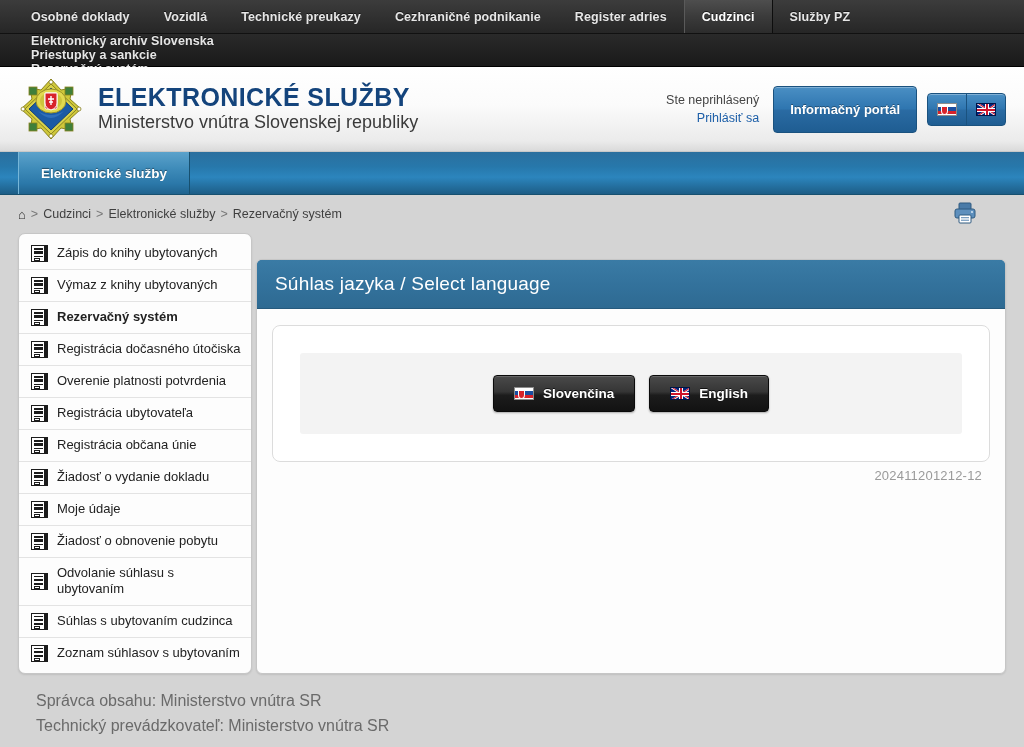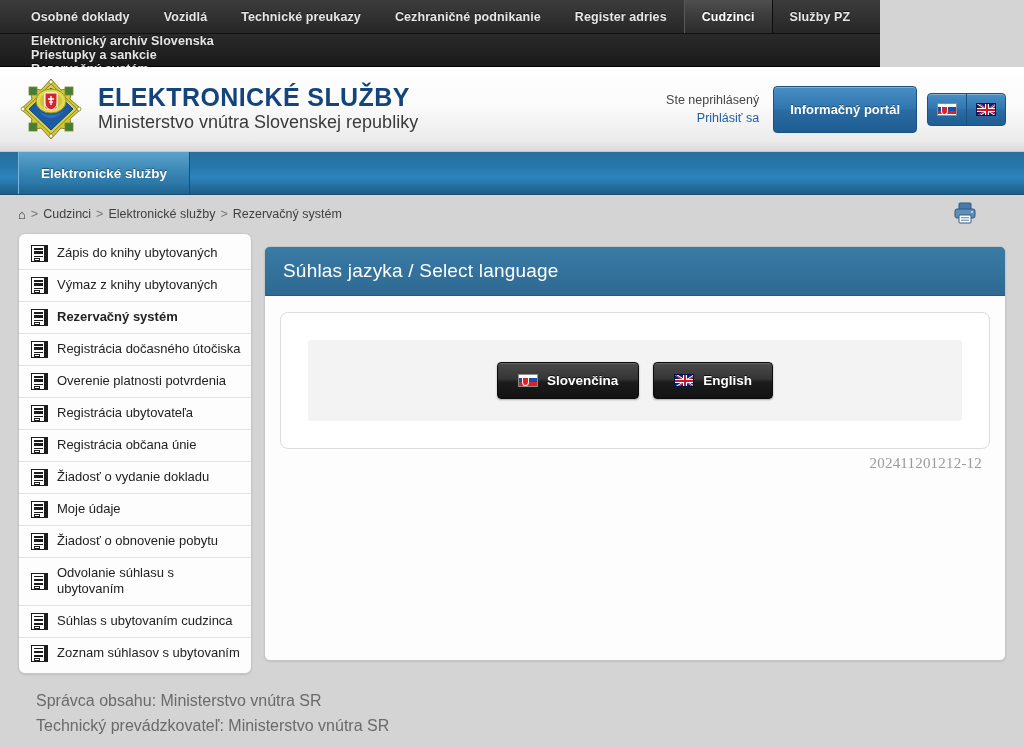--- a/index.html
+++ b/index.html
@@ -7,21 +7,21 @@
   html, body {
     margin: 0; padding: 0;
     width: 1024px; height: 747px;
     overflow: hidden;
     background: #d4d4d4;
     font-family: "Liberation Sans", sans-serif;
   }
 
   
   .topnav {
-    width: 880px;
+    width: 1024px;
     background: linear-gradient(to bottom, #3a3a3a 0%, #2e2e2e 38%, #1d1d1d 42%, #242424 100%);
     background-color: #2b2b2b;
     border-bottom: 1px solid #000;
     position: relative;
   }
   .topnav-row {
     display: flex;
     align-items: stretch;
     height: 33px;
     padding-left: 14px;
@@ -194,21 +194,21 @@
     gap: 5px;
   }
   .breadcrumb a { color: #3f3f3f; text-decoration: none; cursor: pointer; }
   .home-ico { font-size: 13px; color: #2b2b2b; line-height: 1; }
   .sep { color: #777; }
   .print-ico {
     position: absolute; right: 28px; top: 5px;
     width: 26px; height: 26px; cursor: pointer;
   }
 
-  .columns { display: flex; align-items: center; gap: 12px; }
+  .columns { display: flex; align-items: flex-end; gap: 4px; }
 
   
   .sidebar {
     width: 234px;
     flex: 0 0 234px;
     background: #fdfdfd;
     border: 1px solid #c6c6c6;
     border-radius: 7px;
     padding: 4px 0;
     box-shadow: 0 1px 2px rgba(0,0,0,0.10);
@@ -287,25 +287,24 @@
     color: #ffffff;
     font-size: 13.5px;
     font-weight: bold;
     padding: 10px 20px;
     cursor: pointer;
     text-shadow: 0 -1px 0 rgba(0,0,0,0.7);
     box-shadow: inset 0 1px 0 rgba(255,255,255,0.16), 0 1px 2px rgba(0,0,0,0.3);
   }
   .version {
     text-align: right;
-    font-size: 15px;
+    font-size: 13px;
     color: #9a9a9a;
     padding: 6px 8px 4px 0;
     letter-spacing: 0.2px;
-    font-family: Liberation Serif, serif;
   }
 
   
   .footer {
     padding: 14px 18px 0 18px;
     font-size: 16px;
     color: #6a6a6a;
     line-height: 1.6;
   }
 </style>

